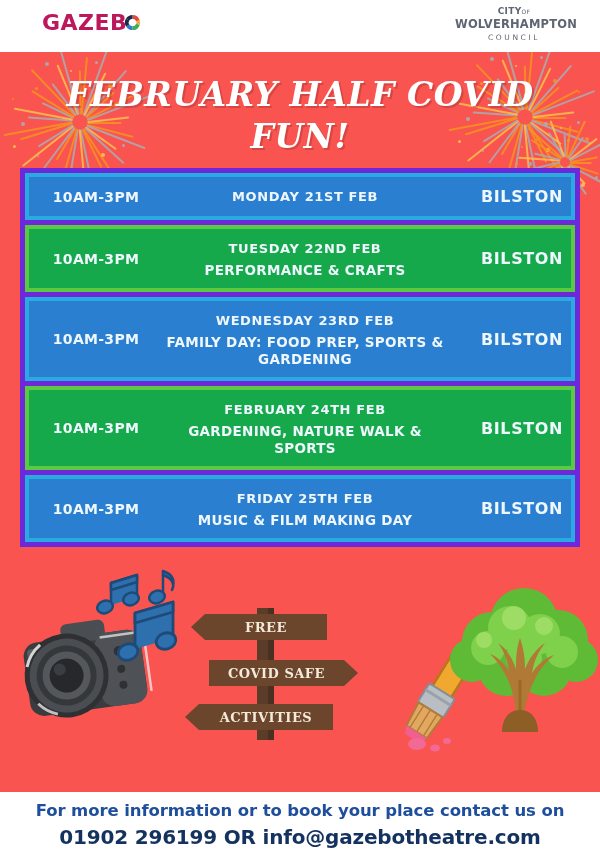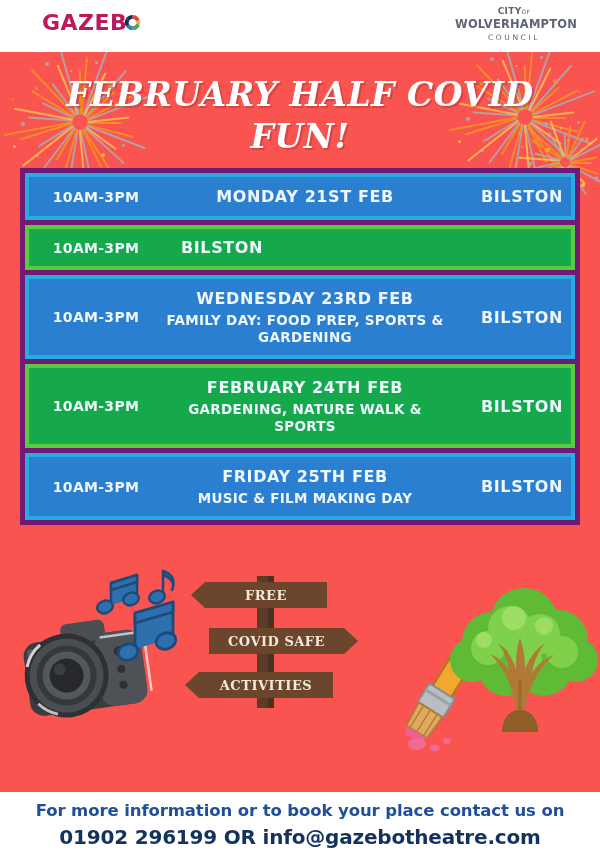--- a/index.html
+++ b/index.html
@@ -60,21 +60,21 @@
   .title{
     position:absolute;left:0;top:22px;width:600px;text-align:center;z-index:3;
     font-family:"DejaVu Serif",serif;font-weight:bold;font-style:italic;
     font-size:33px;line-height:42px;color:#ffffff;letter-spacing:.5px;
     text-shadow:2px 2px 0 rgba(130,40,40,.30);
   }
 
   
   .frame{
     position:absolute;left:20px;top:116px;width:560px;
-    background:#701a75;padding:5px;box-sizing:border-box;z-index:3;
+    background:#6d28d9;padding:5px;box-sizing:border-box;z-index:3;
   }
   .row{
     box-sizing:border-box;margin-bottom:5px;padding:4px;
     display:block;
   }
   .row:last-child{margin-bottom:0;}
   .row.blue{background:#29abe2;}
   .row.green{background:#5cc943;}
   .row-inner{
     display:flex;align-items:center;box-sizing:border-box;width:100%;
@@ -83,21 +83,21 @@
   .row.blue .row-inner{background:#2b7fd0;}
   .row.green .row-inner{background:#16a94b;}
 
   .cell-time{
     flex:0 0 118px;text-align:center;
     font-family:"DejaVu Sans",sans-serif;font-weight:bold;font-size:14px;
     color:#eef7fd;letter-spacing:.3px;
   }
   .cell-mid{flex:1 1 auto;text-align:center;padding:0 4px;}
   .cell-day{
-    font-family:"DejaVu Sans",sans-serif;font-weight:bold;font-size:16px;
+    font-family:"DejaVu Sans",sans-serif;font-weight:bold;font-size:13px;
     color:#eef7fd;letter-spacing:.6px;line-height:21px;
   }
   .cell-desc{
     font-family:"DejaVu Sans",sans-serif;font-weight:bold;font-size:13.5px;
     color:#eef7fd;letter-spacing:.3px;line-height:17px;margin-top:3px;
   }
   .cell-place{
     flex:0 0 108px;text-align:right;
     font-family:"DejaVu Sans",sans-serif;font-weight:bold;font-size:16px;
     color:#eef7fd;letter-spacing:.6px;
@@ -106,21 +106,21 @@
   
   .art{position:absolute;z-index:2;}
 
   
   .camera{left:5px;top:560px;width:160px;height:125px;}
 
   
   .notes{left:95px;top:515px;width:125px;height:110px;}
 
   
-  .signpost{left:185px;top:516px;width:165px;height:140px;}
+  .signpost{left:185px;top:548px;width:165px;height:140px;}
   .post{position:absolute;left:72px;top:8px;width:17px;height:132px;background:#5b3c28;}
   .post:after{content:"";position:absolute;left:11px;top:0;width:6px;height:132px;background:#4a3020;}
   .sign{
     position:absolute;height:26px;background:#6b452c;
     display:flex;align-items:center;justify-content:center;
     font-family:"DejaVu Serif",serif;font-weight:bold;font-size:13px;
     color:#f3ead9;letter-spacing:.5px;white-space:nowrap;
   }
   .sign.left{clip-path:polygon(0 50%,14px 0,100% 0,100% 100%,14px 100%);padding-left:14px;}
   .sign.right{clip-path:polygon(0 0,calc(100% - 14px) 0,100% 50%,calc(100% - 14px) 100%,0 100%);padding-right:14px;}
@@ -340,20 +340,24 @@
             <div class="cell-time">10AM-3PM</div>
             <div class="cell-mid">
               <div class="cell-day">MONDAY 21ST FEB</div>
             </div>
             <div class="cell-place">BILSTON</div>
           </div>
         </div>
         <div class="row green">
           <div class="row-inner">
             <div class="cell-time">10AM-3PM</div>
+            <div class="cell-mid">
+              <div class="cell-day">TUESDAY 22ND FEB</div>
+              <div class="cell-desc">PERFORMANCE &amp; CRAFTS</div>
+            </div>
             <div class="cell-place">BILSTON</div>
           </div>
         </div>
         <div class="row blue">
           <div class="row-inner">
             <div class="cell-time">10AM-3PM</div>
             <div class="cell-mid">
               <div class="cell-day">WEDNESDAY 23RD FEB</div>
               <div class="cell-desc">FAMILY DAY: FOOD PREP, SPORTS &amp; GARDENING</div>
             </div>

